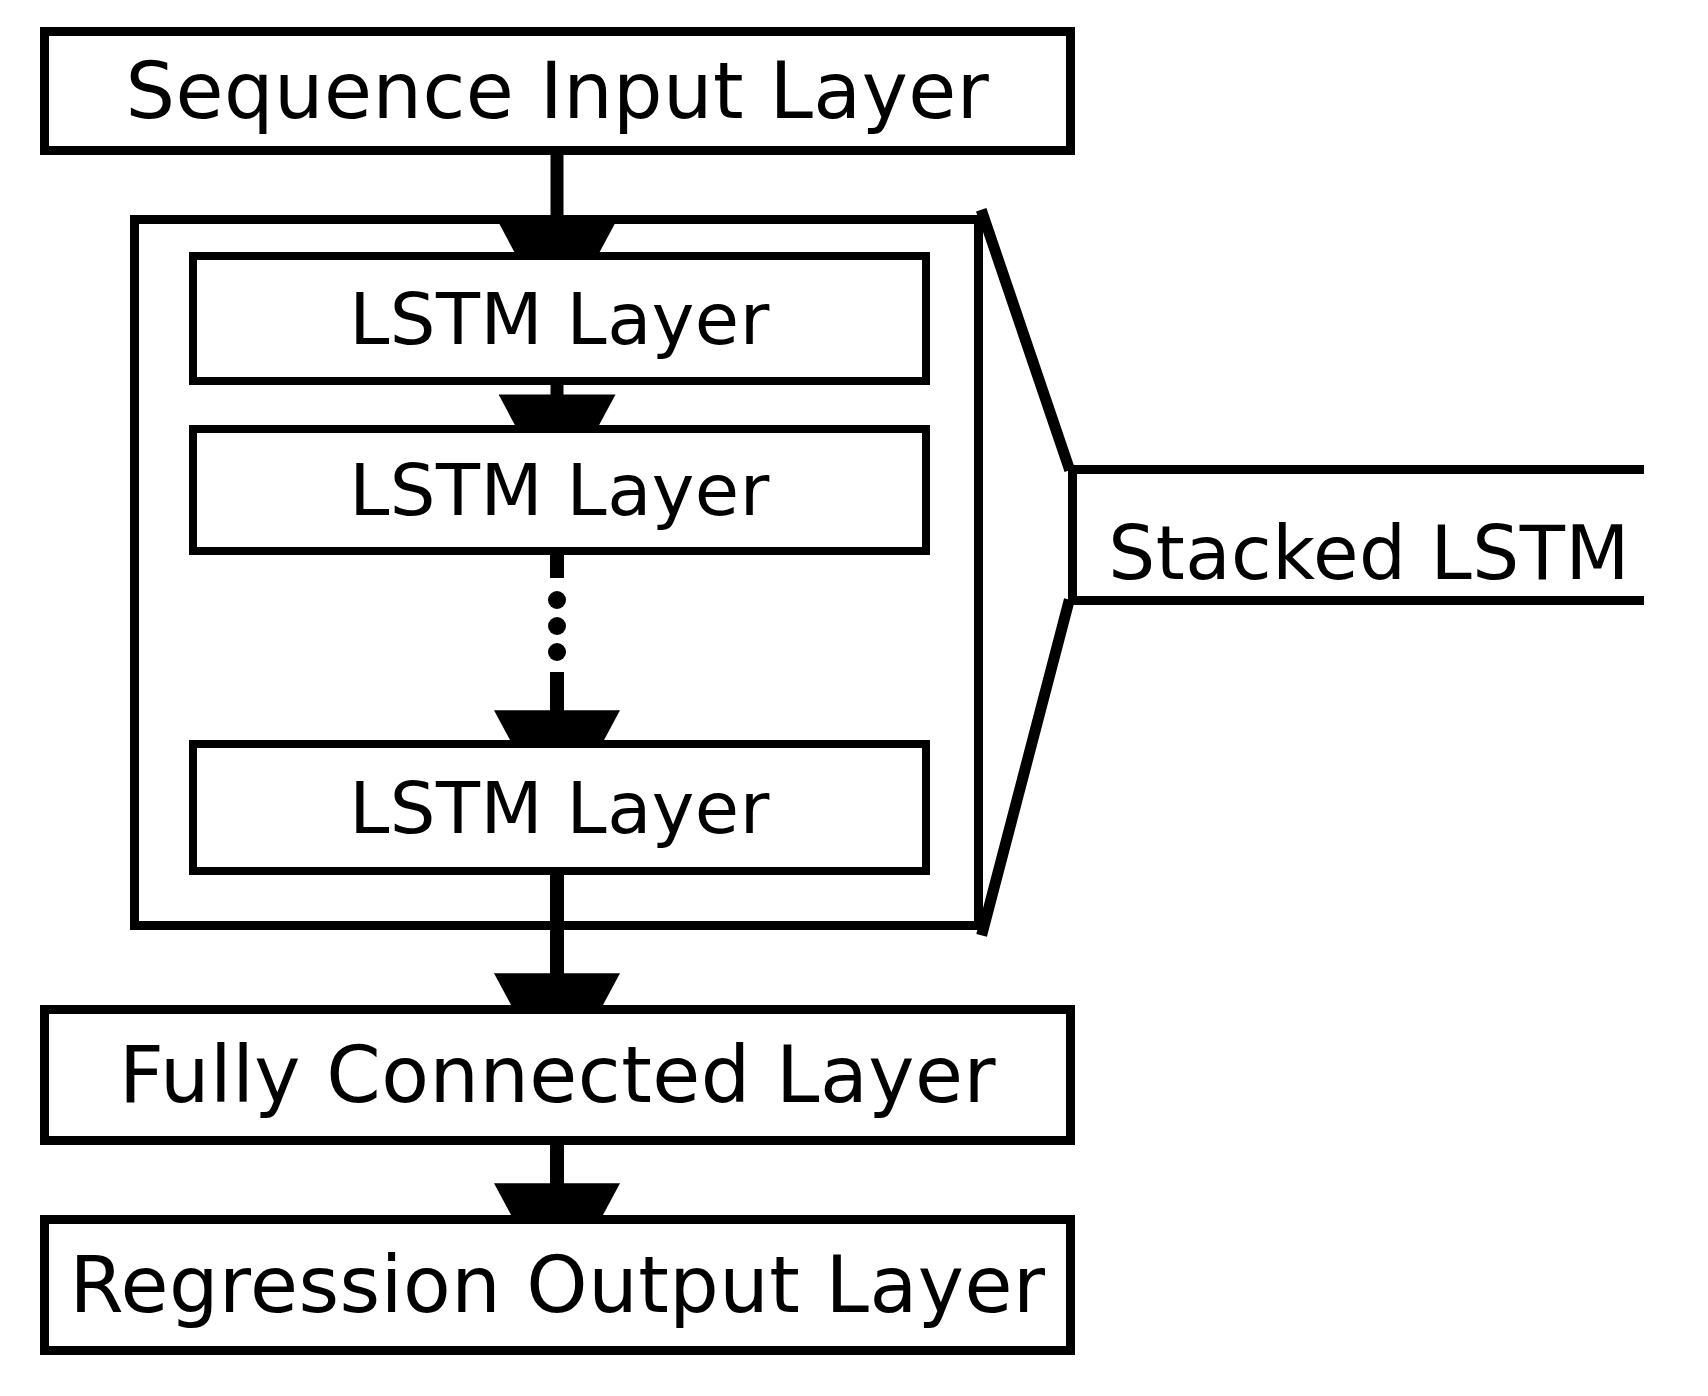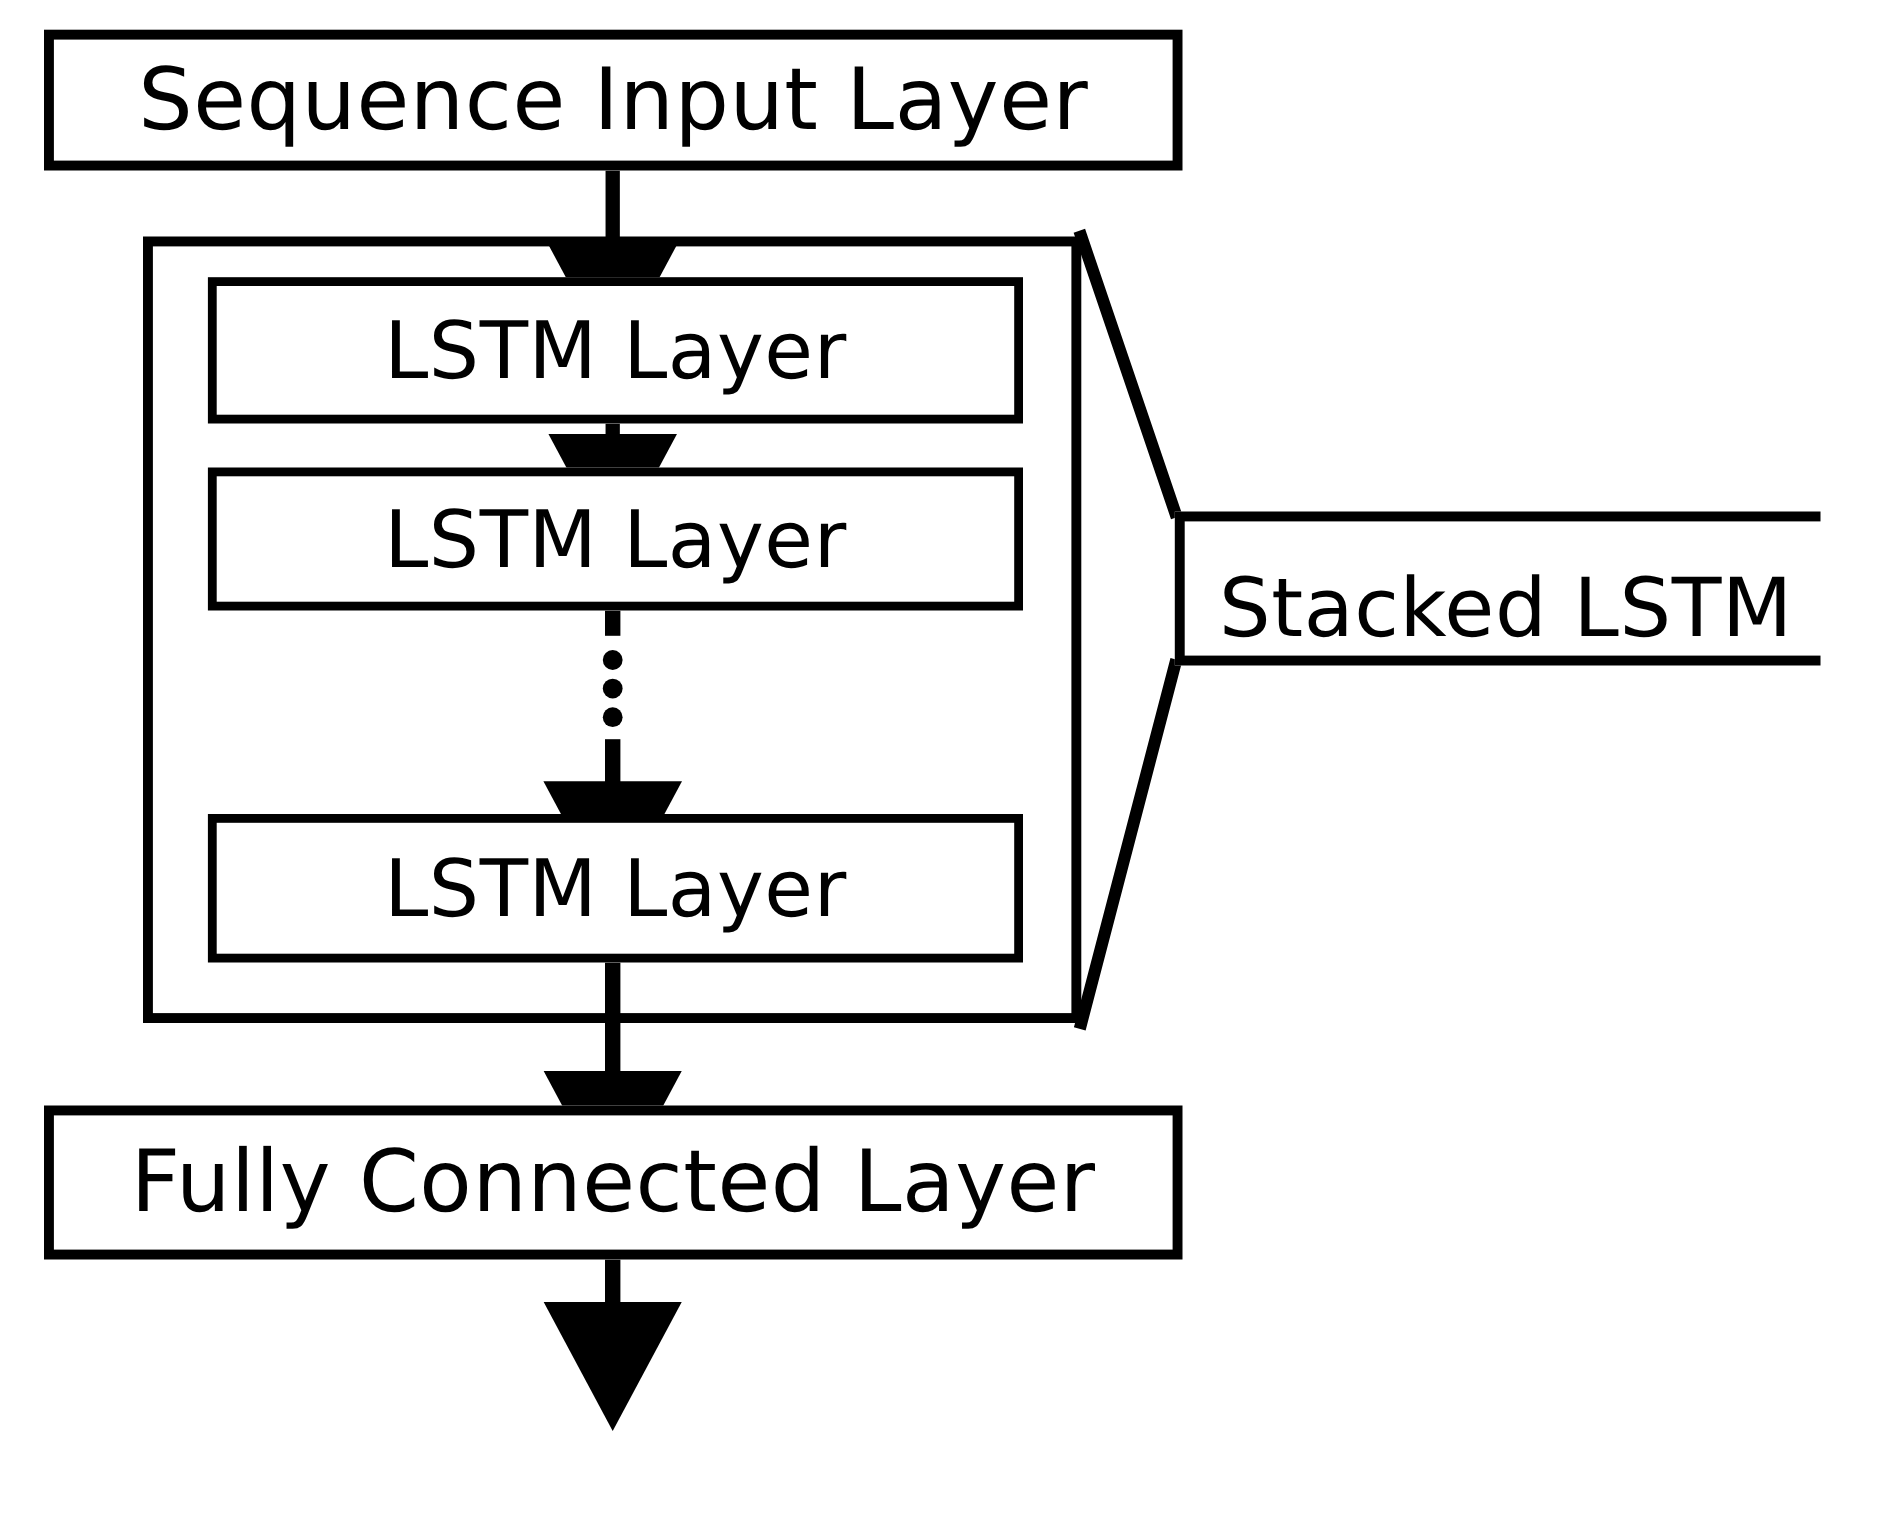--- a/index.html
+++ b/index.html
@@ -10,21 +10,20 @@
   }
   body {
     font-family: "DejaVu Sans", sans-serif;
   }
   #canvas {
     position: relative;
     width: 1644px;
     height: 1396px;
     background: #ffffff;
     overflow: hidden;
-    padding-left: 11px;
   }
   #diagram-svg {
     position: absolute;
     left: 0;
     top: 0;
     width: 1708px;
     height: 1396px;
   }
   .node-box {
     position: absolute;
@@ -103,14 +102,17 @@
   </div>
 
   <div class="node-box tag-label" style="left:1068px; top:465px; width:602px; height:140px;">
     <span>Stacked  LSTM</span>
   </div>
 
   <div class="node-box big-label" style="left:40px; top:1005px; width:1035px; height:140px;">
     <span>Fully Connected Layer</span>
   </div>
 
+  <div class="node-box big-label" style="left:40px; top:1215px; width:1035px; height:140px;">
+    <span>Regression Output Layer</span>
+  </div>
 
 </div>
 
 </body></html>

